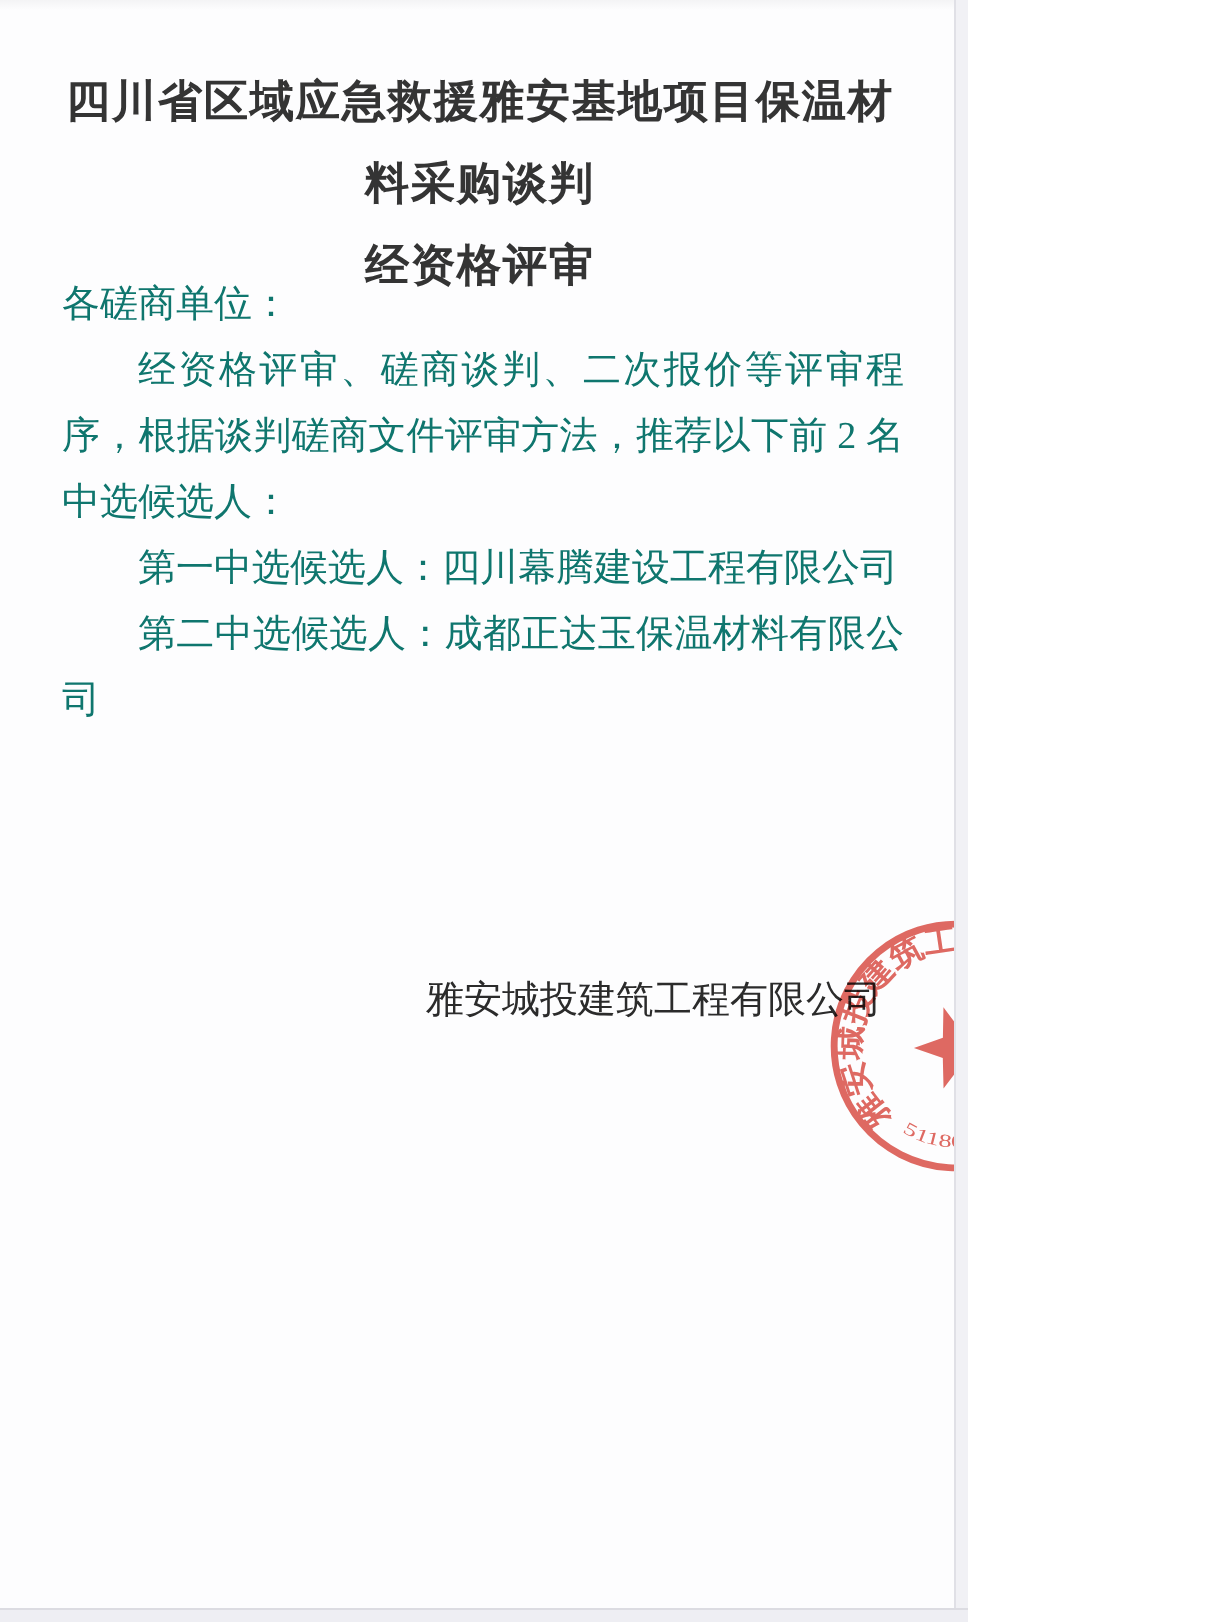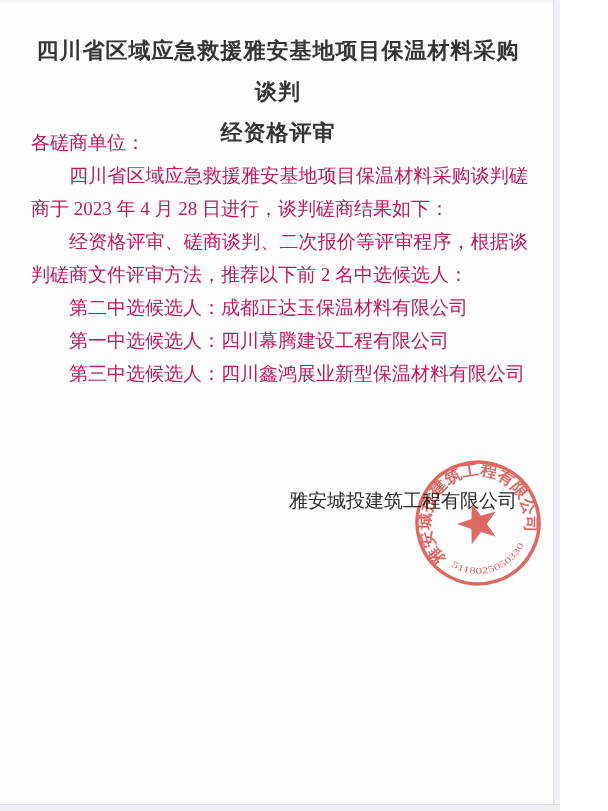--- a/index.html
+++ b/index.html
@@ -3,21 +3,21 @@
 <meta charset="utf-8">
 <style>
   * { margin:0; padding:0; box-sizing:border-box; }
   html, body { width:608px; }
   body {
     font-family:"Liberation Serif","DejaVu Serif",serif;
     background:#ffffff;
   }
   .page {
     position:relative;
-    width:560px; height:811px;
+    width:484px; height:811px;
     background:#fdfdfe;
     overflow:hidden;
     color:#2b2b2b;
   }
   .page-edge-top {
     position:absolute; top:0; left:0; width:100%; height:5px;
     background:linear-gradient(to bottom, rgba(120,120,130,0.07), rgba(120,120,130,0));
   }
   .page-edge-right {
     position:absolute; top:0; right:0; width:7px; height:100%;
@@ -27,24 +27,24 @@
     position:absolute; left:0; bottom:0; width:100%; height:7px;
     background:#eeeef3; border-top:1px solid #dcdce2;
   }
   .title {
     position:absolute; top:30px; left:30px; right:34px;
     text-align:center;
     font-size:22px; font-weight:700; line-height:41px;
     color:#343434; letter-spacing:1px;
   }
   .doc-body {
-    position:absolute; top:126px; left:31px; right:32px;
+    position:absolute; top:136px; left:31px; right:32px;
     font-size:19px; line-height:33px;
     text-align:justify;
-    color:#be185d;
+    color:#0f766e;
   }
   .para { margin:0; }
   .indent { text-indent:2em; }
   .signature {
     position:absolute; right:43px; top:484px;
     text-align:right;
     font-size:19px; line-height:33px;
     color:#2b2b2b;
   }
   .sig-date { letter-spacing:1px; padding-right:2px; }
@@ -63,26 +63,24 @@
 
   <div class="page-edge-top"></div>
 
   <div class="title">
     <div>四川省区域应急救援雅安基地项目保温材料采购谈判</div>
     <div>经资格评审</div>
   </div>
 
   <div class="doc-body">
     <p class="para">各磋商单位：</p>
-    <p class="para indent">四川省区域应急救援雅安基地项目保温材料采购谈判磋商于 2023 年 4 月 28 日进行，谈判磋商结果如下：</p>
     <p class="para indent">经资格评审、磋商谈判、二次报价等评审程序，根据谈判磋商文件评审方法，推荐以下前 2 名中选候选人：</p>
 
+    <p class="para indent"><span>第一中选候选人：</span><span>四川幕腾建设工程有限公司</span></p>
     <p class="para indent"><span>第二中选候选人：</span><span>成都正达玉保温材料有限公司</span></p>
-    <p class="para indent"><span>第一中选候选人：</span><span>四川幕腾建设工程有限公司</span></p>
-    <p class="para indent"><span>第三中选候选人：</span><span>四川鑫鸿展业新型保温材料有限公司</span></p>
 
   </div>
 
   <div class="signature">
     <div>雅安城投建筑工程有限公司</div>
   </div>
 
   <svg class="seal" viewBox="0 0 130 130" aria-hidden="true">
     <defs>
       <path id="seal-arc-top" d="M 24.3 88.5 A 47 47 0 1 1 105.7 88.5" fill="none"></path>

